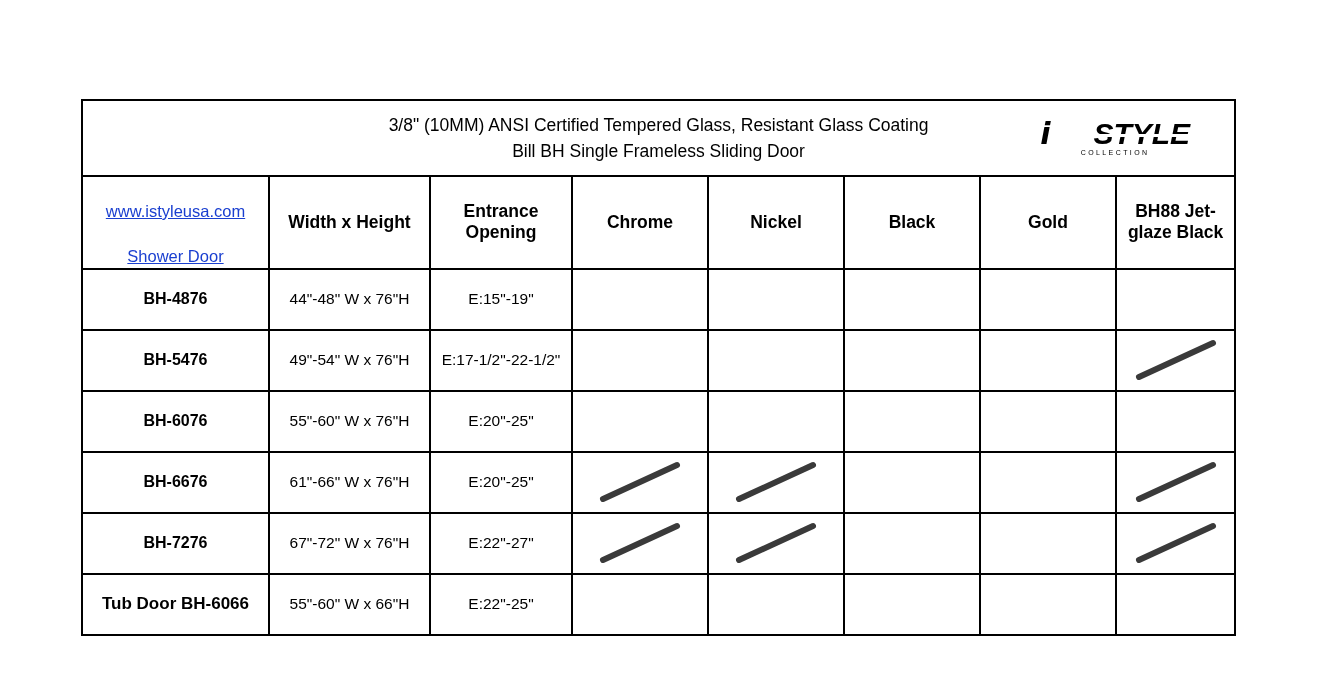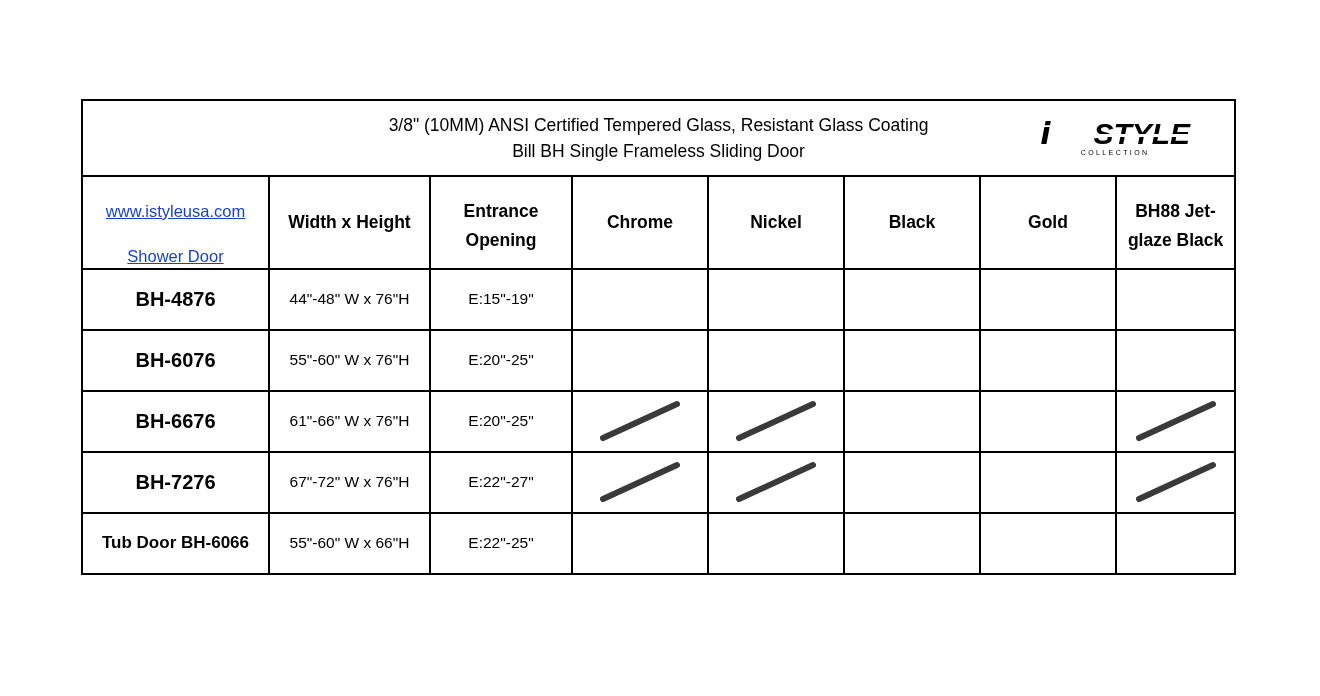--- a/index.html
+++ b/index.html
@@ -130,28 +130,27 @@
     font-weight: normal;
     font-size: 16.5px;
     color: #1a3fd0;
     text-decoration: underline;
     line-height: 1.3;
     display: block;
     margin-top: 24px;
   }
   .hdr-two {
     display: block;
-    margin-top: 8px;
   }
 
   
   .body-row td { height: 59px; }
   .model {
     font-weight: bold;
-    font-size: 20px;
+    font-size: 16px;
   }
   .model.small {
     font-size: 17px;
   }
   .dim {
     font-size: 15.5px;
   }
   .open {
     font-size: 15.5px;
   }
@@ -238,20 +237,46 @@
               <div class="cellmark"></div>
             </td>
           <td>
               <div class="cellmark"></div>
             </td>
           <td>
               <div class="cellmark"></div>
             </td>
         </tr>
 
+        <tr class="body-row">
+          <td class="model">BH-5476</td>
+          <td class="dim">49"-54" W x 76"H</td>
+          <td class="open tight">E:17-1/2"-22-1/2"</td>
+          <td>
+              <div class="cellmark"></div>
+            </td>
+          <td>
+              <div class="cellmark"></div>
+            </td>
+          <td>
+              <div class="cellmark"></div>
+            </td>
+          <td>
+              <div class="cellmark"></div>
+            </td>
+          <td>
+            <div class="cellmark">
+              <span class="slash">
+                <svg width="86" height="46" viewBox="0 0 86 46">
+                    <line x1="6" y1="40" x2="80" y2="6" stroke="#3a3a3a" stroke-width="6" stroke-linecap="round"></line>
+                  </svg>
+              </span>
+            </div>
+          </td>
+        </tr>
 
         <tr class="body-row">
           <td class="model">BH-6076</td>
           <td class="dim">55"-60" W x 76"H</td>
           <td class="open">E:20"-25"</td>
           <td>
               <div class="cellmark"></div>
             </td>
           <td>
               <div class="cellmark"></div>

